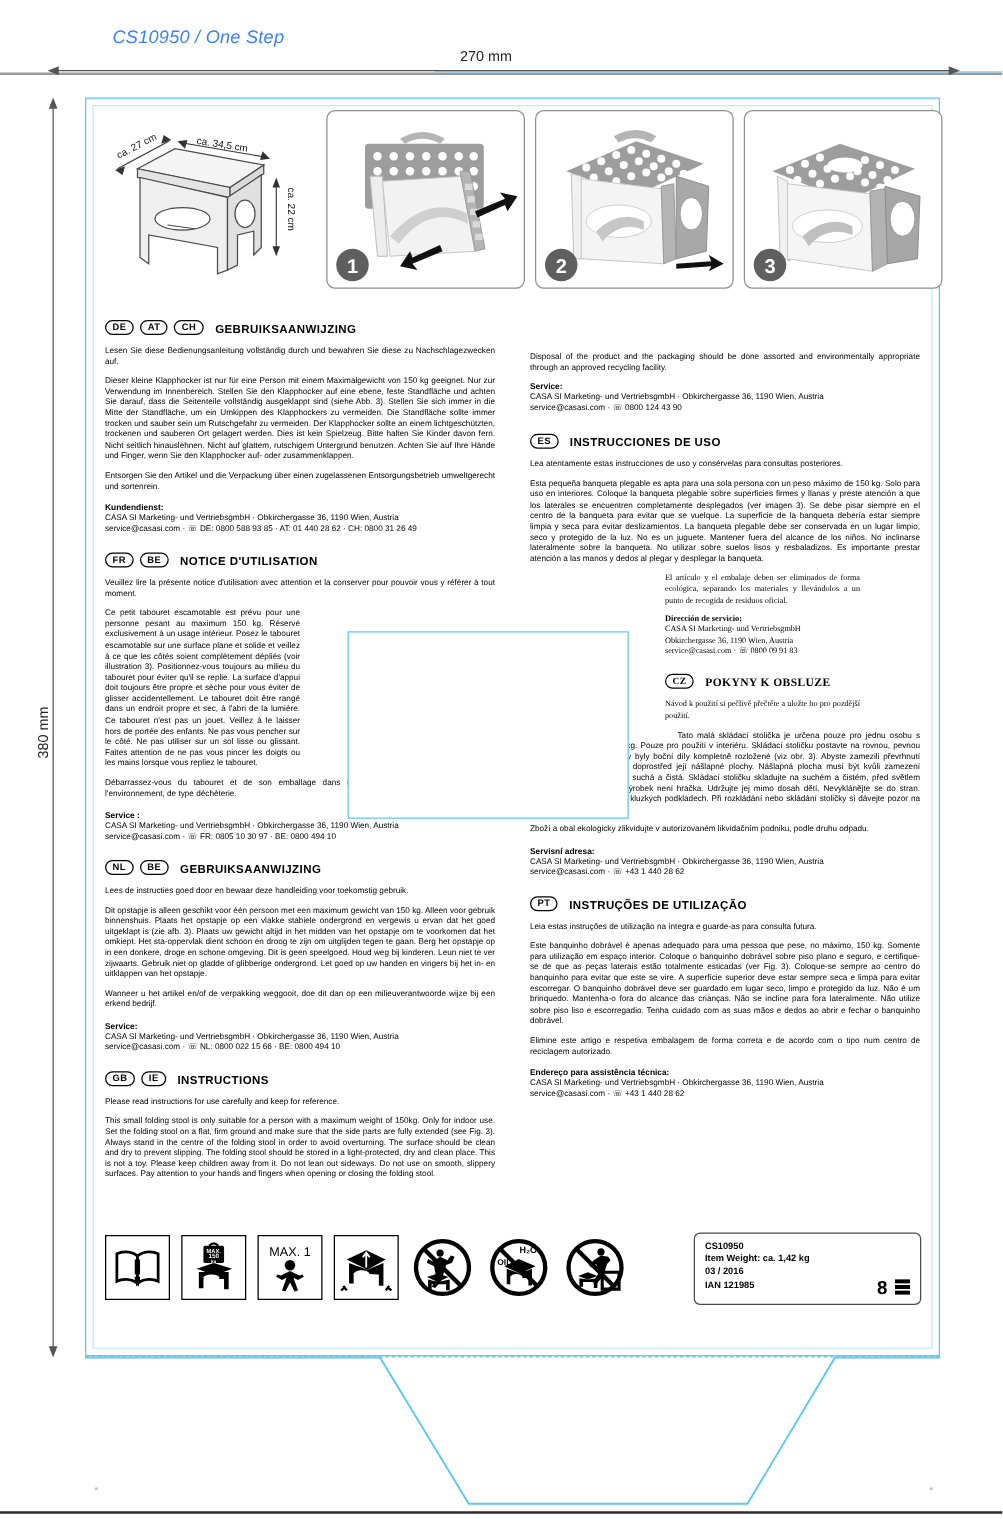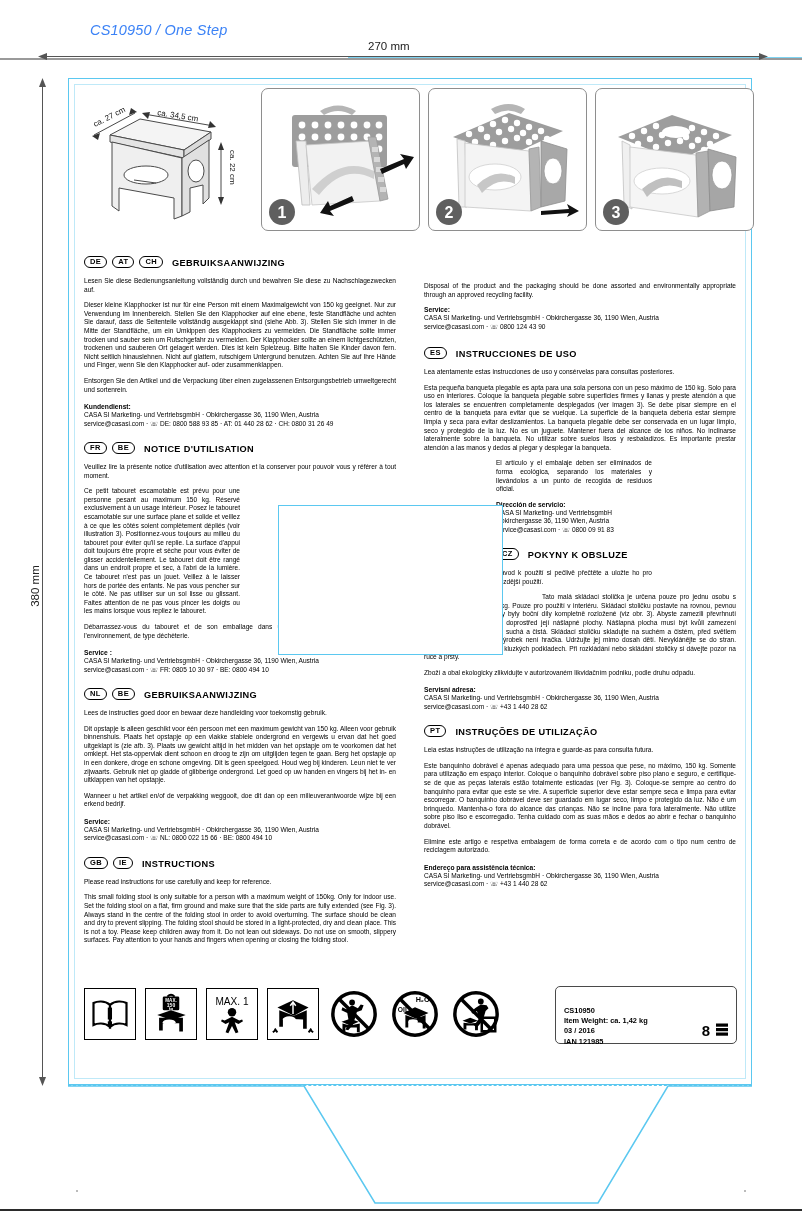--- a/index.html
+++ b/index.html
@@ -104,21 +104,21 @@
     font-size: 6.55px; line-height: 8.6px;
     text-align: justify; margin-bottom: 7px;
     hyphens: auto; -webkit-hyphens: auto;
   }
   p.tx.last { margin-bottom: 9px; }
   .svc-label { font-size: 6.7px; font-weight: bold; margin-bottom: 1px; margin-top: 7px; }
   .svc-line { font-size: 6.55px; line-height: 8.4px; }
 
   
   .narrow { width: 156px; }
-  .narrow-r { width: 156px; margin-left: 72px; }
+  .narrow-r { width: 156px; margin-left: 108px; font-family: Liberation Serif, serif; }
 
   
   #blank-window {
     position: absolute; left: 278px; top: 505px;
     width: 225px; height: 150px;
     border: 1.6px solid #5bc8f0; background: #fff;
   }
 
   
   #picto-row {
@@ -129,21 +129,21 @@
     width: 52px; height: 52px;
     display: flex; align-items: center; justify-content: center;
   }
   .picto.framed { border: 1.6px solid #000; }
 
   
   #info-box {
     position: absolute; left: 555px; top: 986px;
     width: 182px; height: 58px;
     border: 1.3px solid #4a4a4a; border-radius: 5px;
-    padding: 19px 8px;
+    padding: 5px 8px;
   }
   .info-line { font-size: 7.4px; font-weight: bold; line-height: 10.2px; }
   #page-num {
     position: absolute; right: 26px; bottom: 4px;
     font-size: 15px; font-weight: bold;
   }
   #page-icon { position: absolute; right: 7px; bottom: 7px; }
 
   #bottom-rule {
     position: absolute; left: 0; top: 1209px; width: 802px; height: 2px;

